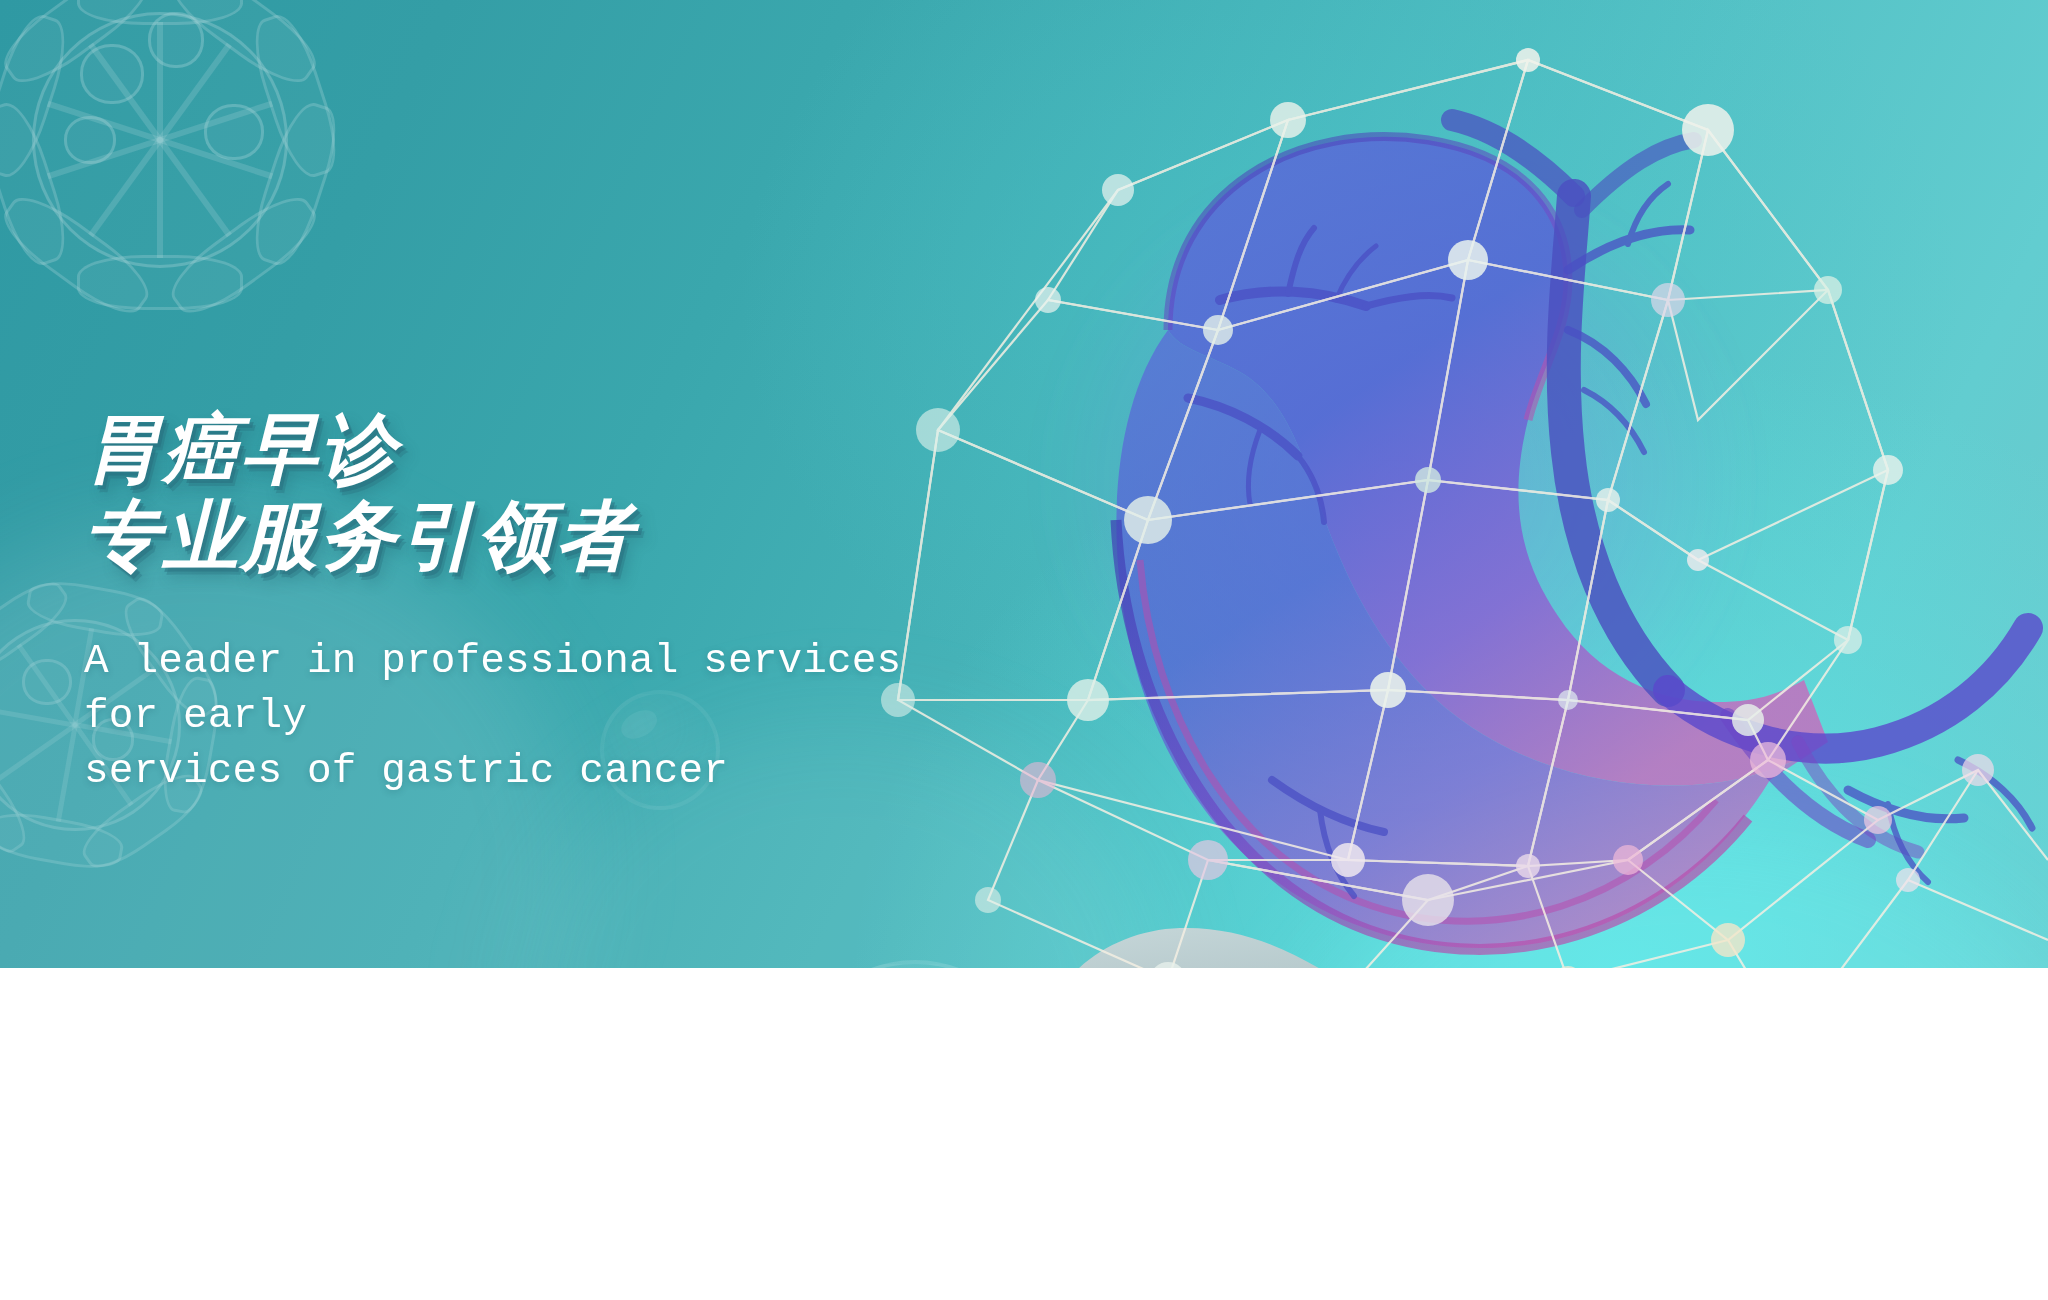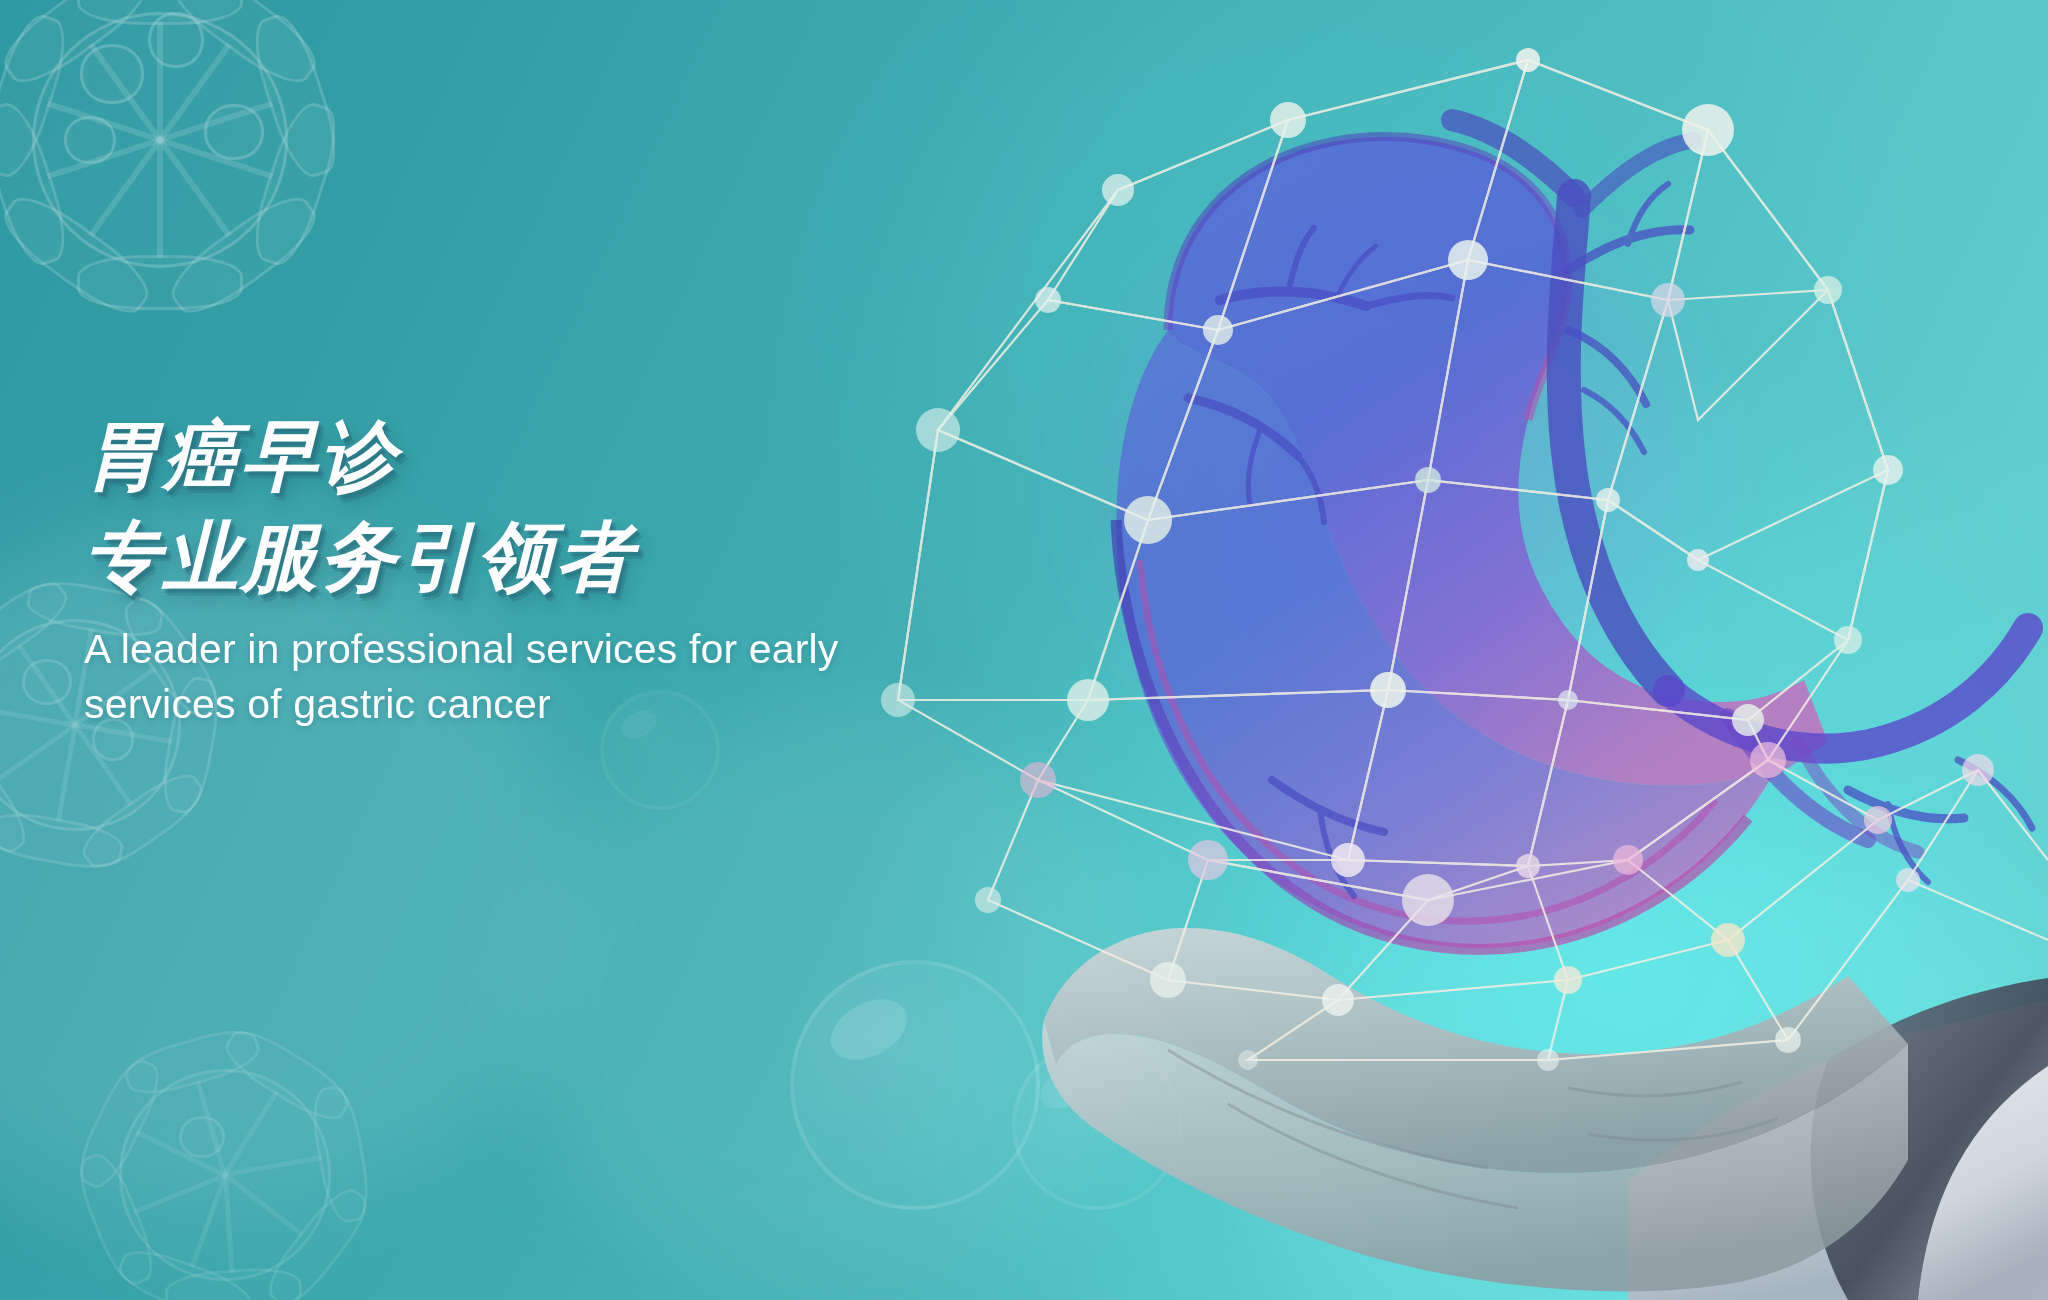--- a/index.html
+++ b/index.html
@@ -1,23 +1,24 @@
 <!DOCTYPE html>
 <html><head>
 <meta charset="utf-8">
 <style>
   * { margin:0; padding:0; box-sizing:border-box; }
   html,body { width:2048px; height:1300px; overflow:hidden;
     font-family:"Liberation Sans","DejaVu Sans",sans-serif; }
 
-  .banner { position:relative; width:2048px; height:1300px; overflow:hidden;
+  .banner { position:relative; width:2048px; height:968px; overflow:hidden;
     background:
       radial-gradient(ellipse 1100px 900px at 1620px 980px, rgba(92,232,232,.85) 0%, rgba(92,226,226,.35) 42%, rgba(92,226,226,0) 70%),
       radial-gradient(ellipse 900px 700px at 1350px 300px, rgba(74,198,204,.55) 0%, rgba(74,198,204,0) 68%),
       linear-gradient(115deg,#2f99a3 0%, #349ea6 18%, #3aa7ad 34%, #46b3b8 52%, #55c2c6 70%, #62cdd0 86%, #6ec9cd 100%);
+    font-family: Liberation Mono, monospace;
   }
 
   
   .wm { position:absolute; pointer-events:none; }
 
   .virus { border-radius:50%; }
   .virus .body { position:absolute; inset:18%; border-radius:50%;
     border:3px solid rgba(255,255,255,.30); background:rgba(255,255,255,.045); }
   .virus .spike { position:absolute; left:50%; top:50%; width:8%; height:40%;
     transform-origin:50% 0%; }
@@ -38,23 +39,23 @@
 
   
   .copy { position:absolute; left:84px; top:415px; width:900px; z-index:40; }
 
   .hl { font-weight:bold; font-style:italic; color:#ffffff; letter-spacing:.035em;
     font-size:76px; line-height:1.07; white-space:nowrap;
     text-shadow:
       3px 4px 0 rgba(40,110,125,.50),
       5px 7px 0 rgba(40,110,125,.34),
       7px 10px 14px rgba(25,85,100,.30); }
-  .hl.l2 { margin-top:20px; }
-
-  .sub { margin-top:24px; color:#ffffff; font-size:41px; line-height:1.34;
+  .hl.l2 { margin-top:6px; }
+
+  .sub { margin-top:50px; color:#ffffff; font-size:41px; line-height:1.34;
     letter-spacing:.004em; text-shadow:0 2px 6px rgba(20,80,95,.28); }
 
   
   .art { position:absolute; right:0; top:0; width:1180px; height:1300px; z-index:30; }
   .art svg { position:absolute; inset:0; width:100%; height:100%; }
 </style>
 </head>
 <body>
 
 <div class="banner">

